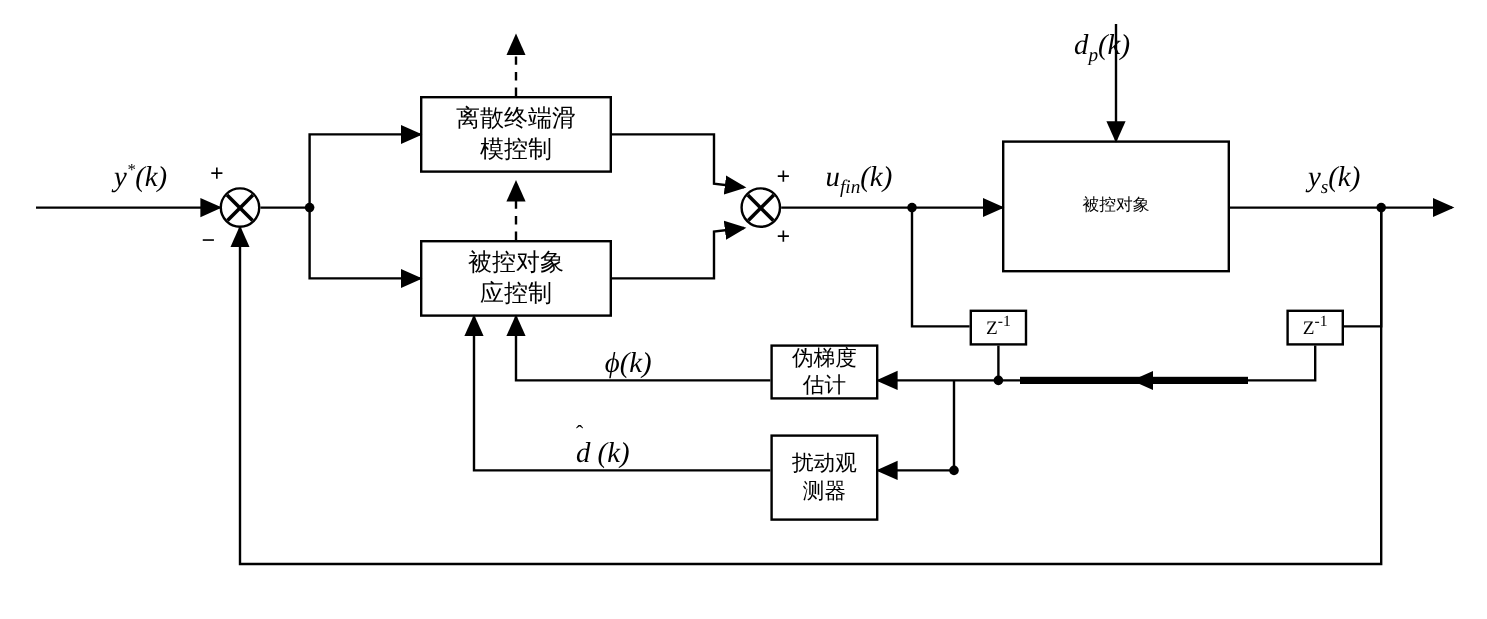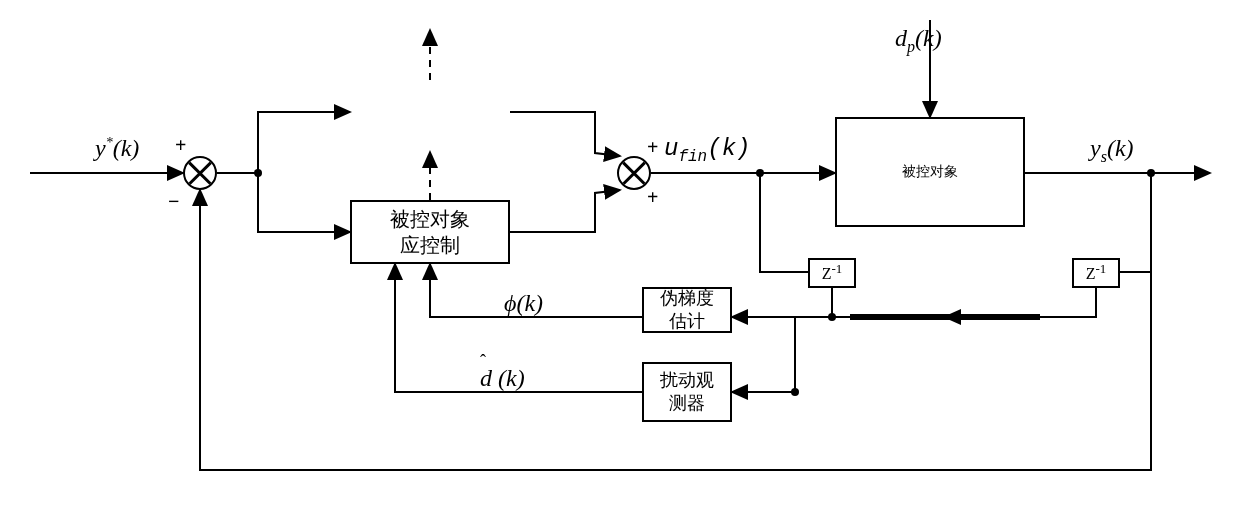--- a/index.html
+++ b/index.html
@@ -86,21 +86,21 @@
 <body>
 
 <div class="canvas">
 
   <div class="label" style="left:55px; top:135px;margin-left:40px;">
     <span style="font-style:italic;">y</span><sup>*</sup>(<span style="font-style:italic;">k</span>)
   </div>
   <div class="label" style="left:895px; top:25px;">
     <span style="font-style:italic;">d</span><sub>p</sub>(<span style="font-style:italic;">k</span>)
   </div>
-  <div class="label" style="left:664px; top:135px;font-family:Liberation Mono, monospace;">
+  <div class="label" style="left:688px; top:135px;">
     <span style="font-style:italic;">u</span><sub>fin</sub>(<span style="font-style:italic;">k</span>)
   </div>
   <div class="label" style="left:1090px; top:135px;">
     <span style="font-style:italic;">y</span><sub>s</sub>(<span style="font-style:italic;">k</span>)
   </div>
   <div class="label" style="left:504px; top:290px;">
     <span style="font-style:italic; font-family:serif;">ϕ</span>(<span style="font-style:italic;">k</span>)
   </div>
   <div class="label" style="left:480px; top:365px;">
     <span style="font-style:italic; position:relative;">d<span style="position:absolute; left:0; top:-14px; font-size:18px; font-style:normal;">ˆ</span></span>&nbsp;(<span style="font-style:italic;">k</span>)
@@ -111,32 +111,36 @@
   </div>
   <div class="sign" style="left:175px; top:134px;">+</div>
   <div class="sign" style="left:168px; top:190px;">−</div>
 
   <div class="sum" style="left:617px; top:156px; width:34px; height:34px;">
     <div class="cross"></div>
   </div>
   <div class="sign" style="left:647px; top:136px;">+</div>
   <div class="sign" style="left:647px; top:186px;">+</div>
 
+  <div class="box" style="left:350px; top:80px;  width:160px; height:64px;">
+    <span style="white-space:pre-line;">离散终端滑
+模控制</span>
+  </div>
   <div class="box" style="left:350px; top:200px; width:160px; height:64px;">
     <span style="white-space:pre-line;">被控对象
 应控制</span>
   </div>
   <div class="box" style="left:835px; top:117px; width:190px; height:110px; font-size:14px;">
     <span>被控对象</span>
   </div>
   <div class="box box-small" style="left:642px; top:287px; width:90px; height:46px;">
     <span style="white-space:pre-line;">伪梯度
 估计</span>
   </div>
-  <div class="box box-small" style="left:642px; top:362px; width:90px; height:60px;">
+  <div class="box box-small" style="left:642px; top:362px; width:90px; height:72px;">
     <span style="white-space:pre-line;">扰动观
 测器</span>
   </div>
   <div class="box delay" style="left:808px; top:258px; width:48px; height:30px; font-size:16px;">
     <span>Z<sup>-1</sup></span>
   </div>
   <div class="box delay" style="left:1072px; top:258px; width:48px; height:30px; font-size:16px;">
     <span>Z<sup>-1</sup></span>
   </div>
 

